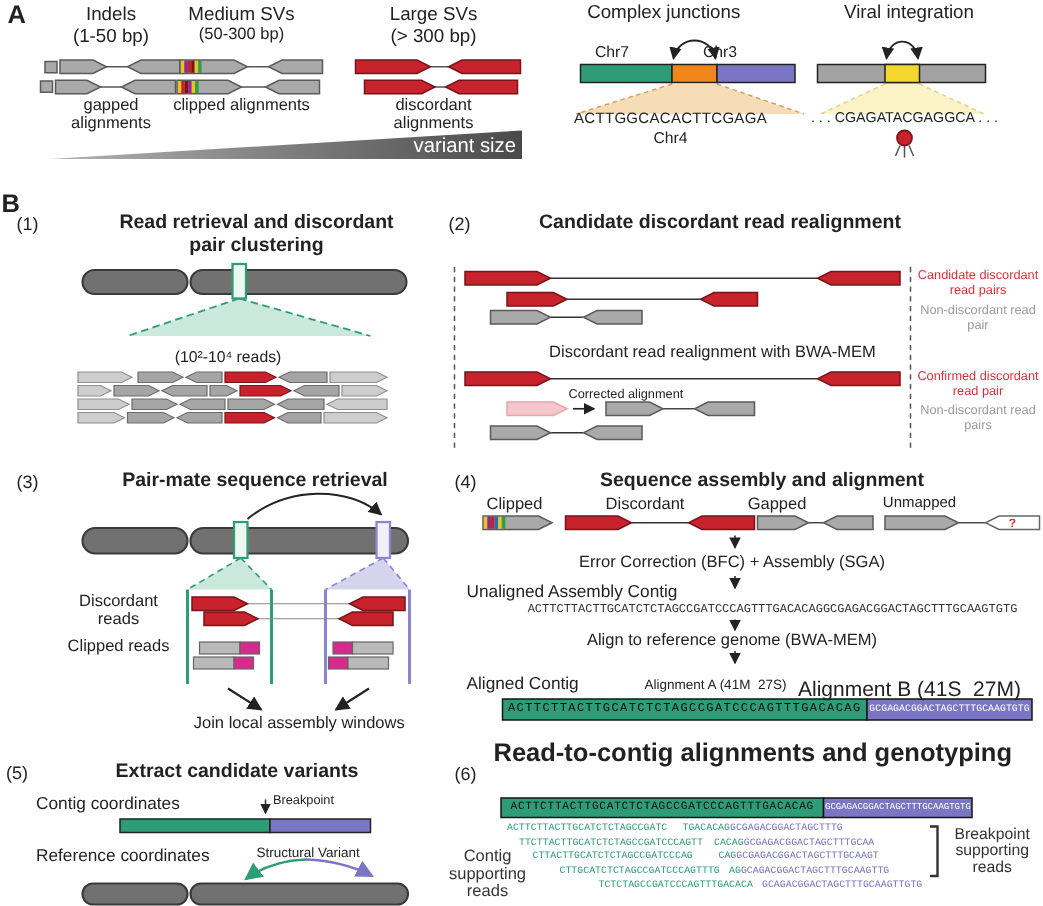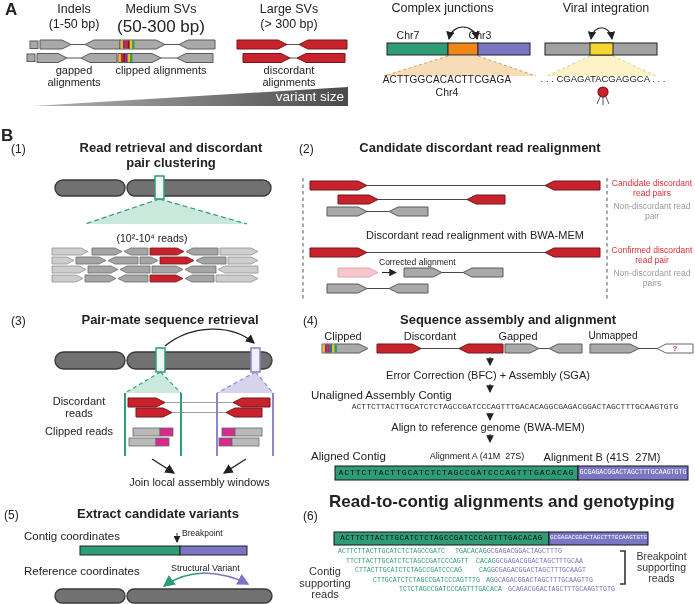--- a/index.html
+++ b/index.html
@@ -250,21 +250,21 @@
     <rect x="334" y="532" width="215" height="13" fill="#2f9c78" stroke="#141414"></rect>
     <rect x="549" y="532" width="99" height="13" fill="#7b76c3" stroke="#141414"></rect>
     <path d="M620,551 h5 v33 h-5" fill="none" stroke="#333" stroke-width="1.6"></path>
   </g>
 </svg>
 
 <div class="t b" style="left:5px;top:0;font-size:17px;">A</div>
 <div class="t c" style="left:29px;top:2px;width:90px;font-size:12.5px;">Indels</div>
 <div class="t c" style="left:29px;top:17px;width:90px;font-size:12.5px;">(1-50 bp)</div>
 <div class="t c" style="left:111px;top:2px;width:100px;font-size:12.5px;">Medium SVs</div>
-<div class="t c" style="left:111px;top:17px;width:100px;font-size:17px;">(50-300 bp)</div>
+<div class="t c" style="left:111px;top:17px;width:100px;font-size:11px;">(50-300 bp)</div>
 <div class="t c" style="left:239px;top:2px;width:100px;font-size:12.5px;">Large SVs</div>
 <div class="t c" style="left:239px;top:17px;width:100px;font-size:12.5px;text-align:center;">(&gt; 300 bp)</div>
 <div class="t c" style="left:29px;top:65px;width:90px;font-size:11px;line-height:11.5px;">gapped alignments</div>
 <div class="t c" style="left:111px;top:65px;width:100px;font-size:11px;line-height:11.5px;">clipped alignments</div>
 <div class="t c" style="left:239px;top:65px;width:100px;font-size:11px;line-height:11.5px;">discordant alignments</div>
 <div class="t r white" style="left:232px;top:89px;width:112px;font-size:13.5px;">variant size</div>
 <div class="t c" style="left:370px;top:1px;width:145px;font-size:12.5px;">Complex junctions</div>
 <div class="t c" style="left:390px;top:29px;width:36px;font-size:10.5px;">Chr7</div>
 <div class="t c" style="left:462px;top:29px;width:36px;font-size:10.5px;">Chr3</div>
 <div class="t c nw" style="left:381px;top:74px;width:132px;font-size:10px;letter-spacing:0.2px;">ACTTGGCACACTTCGAGA</div>
@@ -299,21 +299,21 @@
 <div class="t c" style="left:397px;top:330px;width:66px;font-size:11px;">Discordant</div>
 <div class="t c" style="left:485px;top:330px;width:66px;font-size:11px;">Gapped</div>
 <div class="t c" style="left:580px;top:330px;width:66px;font-size:10px;">Unmapped</div>
 <div class="t c b redtx" style="left:666px;top:344px;width:18px;font-size:8px;">?</div>
 <div class="t c" style="left:352px;top:369px;width:272px;font-size:11px;">Error Correction (BFC) + Assembly (SGA)</div>
 <div class="t c mono nw" style="left:341px;top:402px;width:348px;font-size:8px;color:#333;">ACTTCTTACTTGCATCTCTAGCCGATCCCAGTTTGACACAGGCGAGACGGACTAGCTTTGCAAGTGTG</div>
 <div class="t" style="left:311px;top:389px;font-size:11.5px;">Unaligned Assembly Contig</div>
 <div class="t c" style="left:352px;top:421px;width:272px;font-size:11px;">Align to reference genome (BWA-MEM)</div>
 <div class="t" style="left:311px;top:450px;font-size:11.5px;">Aligned Contig</div>
 <div class="t c pre" style="left:407px;top:451px;width:140px;font-size:9px;">Alignment A (41M  27S)</div>
-<div class="t c pre" style="left:532px;top:451px;width:140px;font-size:11px;">Alignment B (41S  27M)</div>
+<div class="t c pre" style="left:532px;top:451px;width:140px;font-size:14px;">Alignment B (41S  27M)</div>
 <div class="t c mono nw dark" style="left:336px;top:468px;width:241px;font-size:8px;letter-spacing:0.95px;overflow:hidden;">ACTTCTTACTTGCATCTCTAGCCGATCCCAGTTTGACACAG</div>
 <div class="t c mono nw white" style="left:579px;top:469px;width:108px;font-size:6.6px;overflow:hidden;">GCGAGACGGACTAGCTTTGCAAGTGTG</div>
 
 <div class="t" style="left:4px;top:509px;font-size:12px;">(5)</div>
 <div class="t c b" style="left:58px;top:507px;width:200px;font-size:13px;">Extract candidate variants</div>
 <div class="t" style="left:24px;top:530px;font-size:11.5px;">Contig coordinates</div>
 <div class="t" style="left:182px;top:529px;font-size:8.5px;">Breakpoint</div>
 <div class="t" style="left:24px;top:565px;font-size:11.5px;">Reference coordinates</div>
 <div class="t" style="left:171px;top:563px;font-size:9px;">Structural Variant</div>
 

